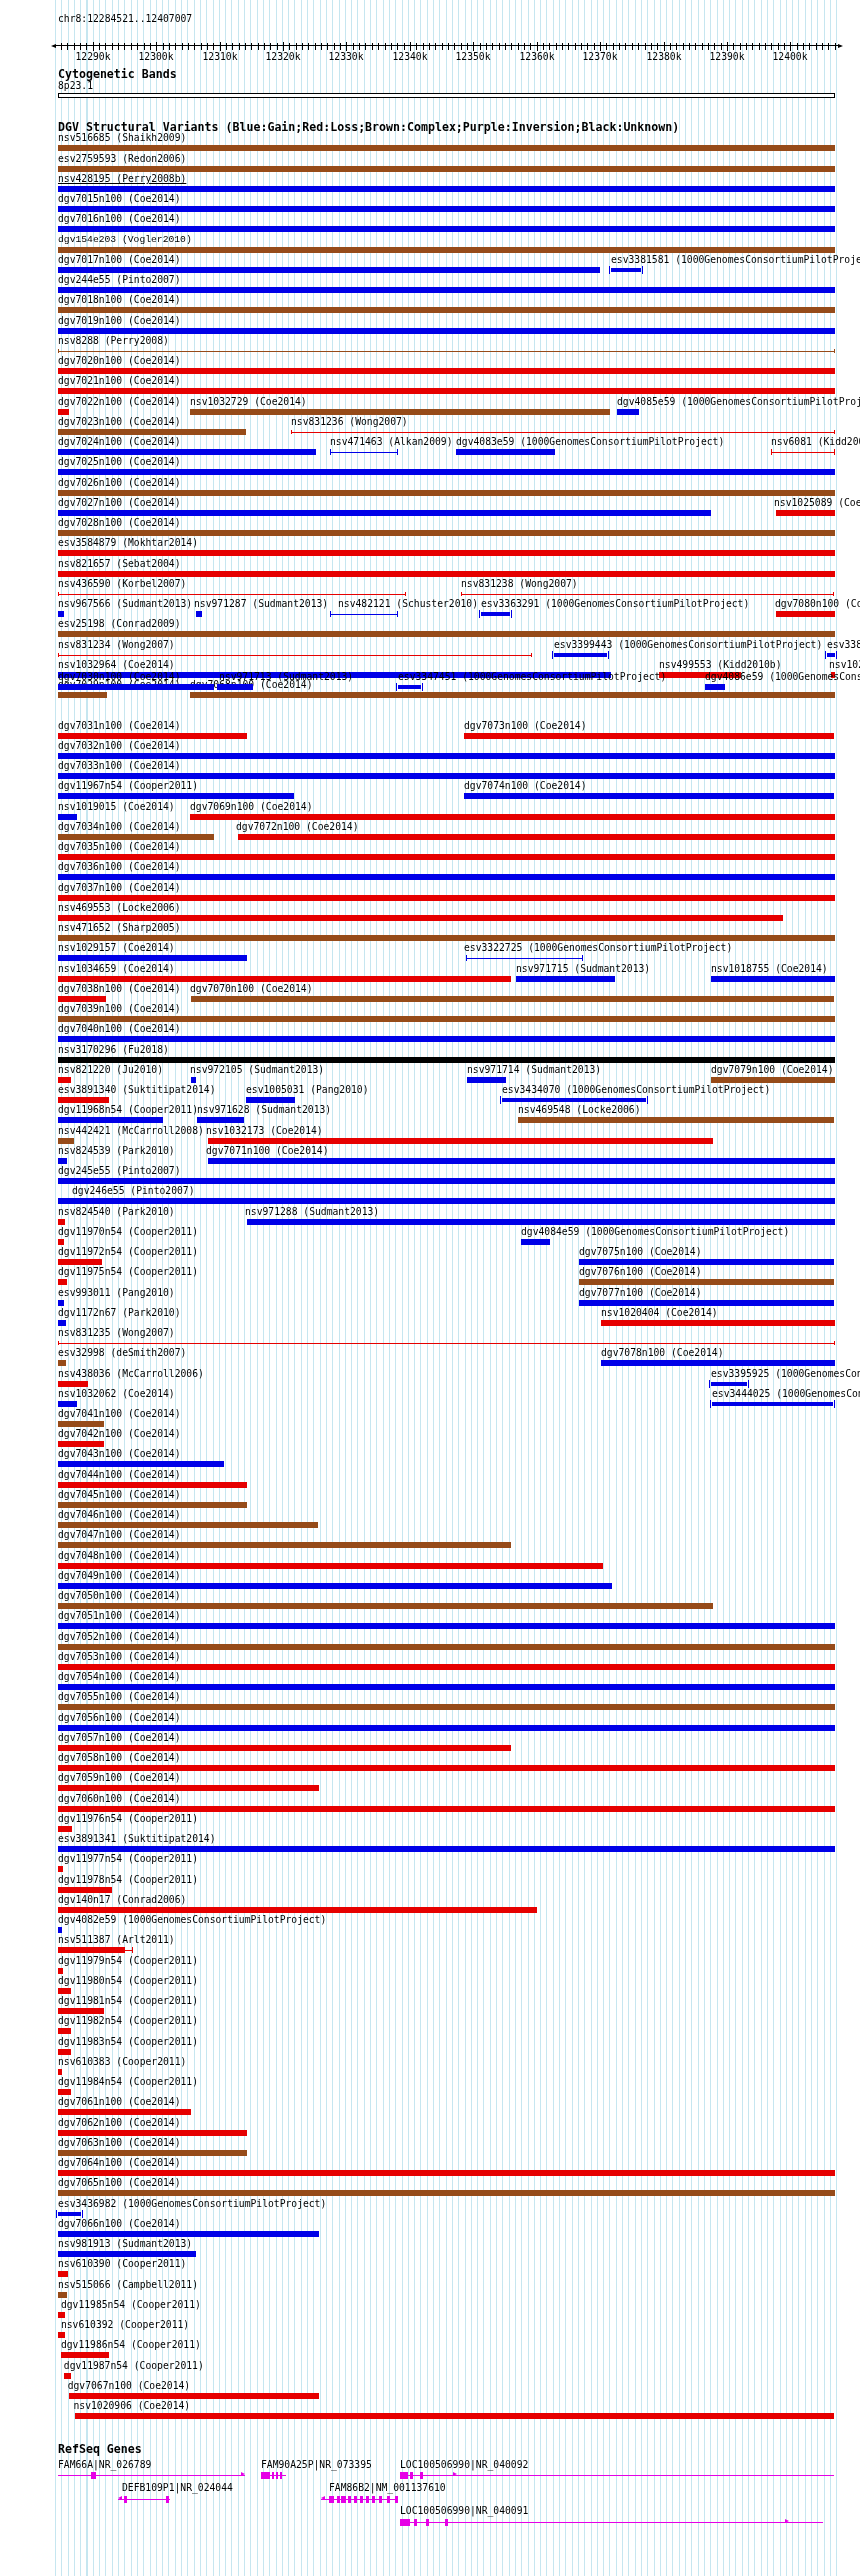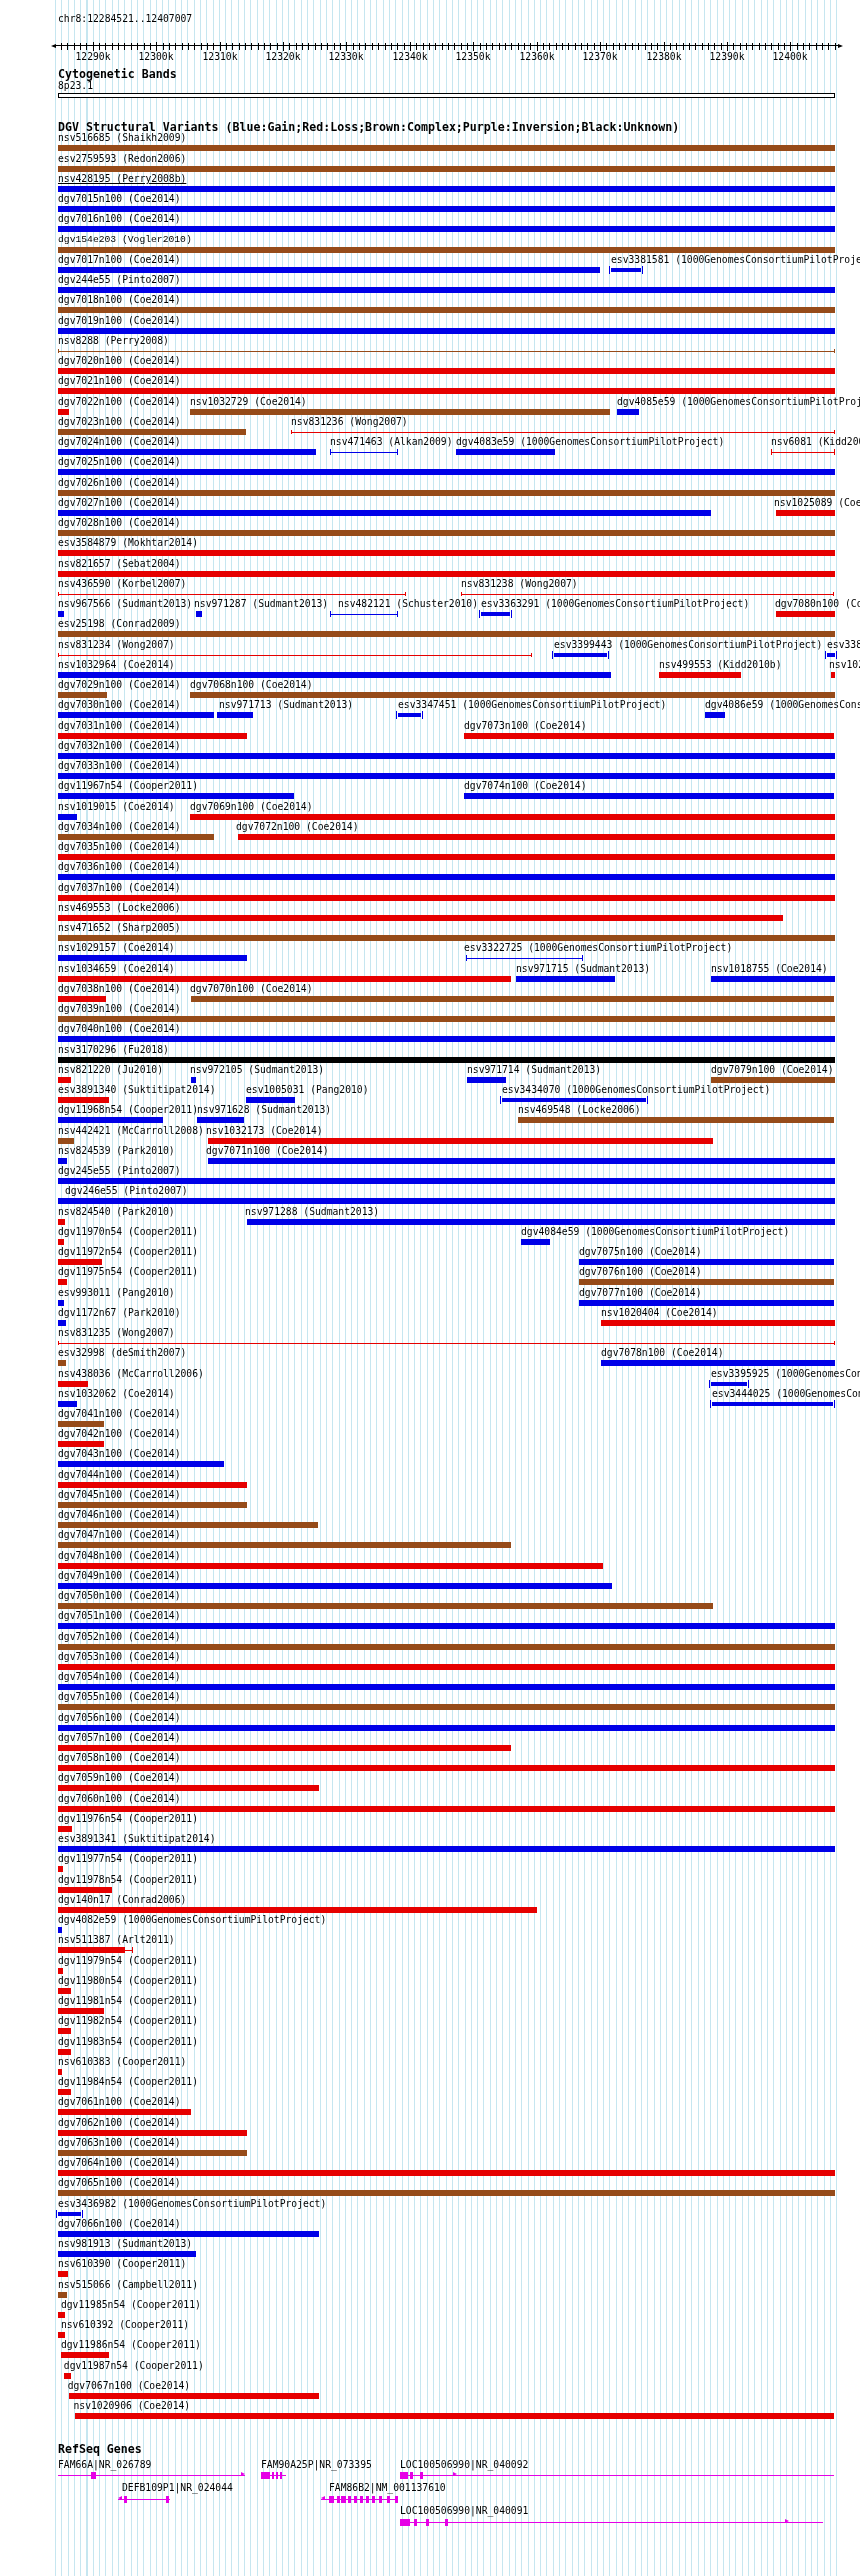--- a/index.html
+++ b/index.html
@@ -337,21 +337,21 @@
         <div class="vbar" style="left: 601px; width: 82px; background: rgb(230, 0, 0); color: rgb(230, 0, 0);"></div>
         <span class="vlabel" style="left: 771px;">nsv1025088 (Coe2014)</span>
         <div class="vbar" style="left: 773px; width: 3.9px; background: rgb(230, 0, 0); color: rgb(230, 0, 0);"></div>
       </div>
       <div class="vrow" style="top: 680px;">
         <span class="vlabel" style="left: 0px;">dgv7029n100 (Coe2014)</span>
         <div class="vbar" style="left: 0px; width: 49px; background: rgb(150, 75, 25); color: rgb(150, 75, 25);"></div>
         <span class="vlabel" style="left: 132px;">dgv7068n100 (Coe2014)</span>
         <div class="vbar" style="left: 132px; width: 645px; background: rgb(150, 75, 25); color: rgb(150, 75, 25);"></div>
       </div>
-      <div class="vrow" style="top: 700px; text-decoration: underline;">
+      <div class="vrow" style="top: 672px; text-decoration: underline;">
         <span class="vlabel" style="left: 0px;">dgv7030n100 (Coe2014)</span>
         <div class="vbar" style="left: 0px; width: 156px; background: rgb(0, 0, 232); color: rgb(0, 0, 232);"></div>
         <span class="vlabel" style="left: 161px;">nsv971713 (Sudmant2013)</span>
         <div class="vbar" style="left: 159px; width: 36px; background: rgb(0, 0, 232); color: rgb(0, 0, 232);"></div>
         <span class="vlabel" style="left: 340px;">esv3347451 (1000GenomesConsortiumPilotProject)</span>
         <div class="vbar i" style="left: 340px; width: 23px; background: rgb(0, 0, 232); color: rgb(0, 0, 232);"></div>
         <span class="vlabel" style="left: 647px;">dgv4086e59 (1000GenomesConsortiumPilotProject)</span>
         <div class="vbar" style="left: 647px; width: 20.3px; background: rgb(0, 0, 232); color: rgb(0, 0, 232);"></div>
       </div>
       <div class="vrow" style="top: 721px;">
@@ -474,21 +474,21 @@
         <span class="vlabel" style="left: 0px;">nsv824539 (Park2010)</span>
         <div class="vbar" style="left: 0px; width: 8.7px; background: rgb(0, 0, 232); color: rgb(0, 0, 232);"></div>
         <span class="vlabel" style="left: 148px;">dgv7071n100 (Coe2014)</span>
         <div class="vbar" style="left: 150px; width: 627px; background: rgb(0, 0, 232); color: rgb(0, 0, 232);"></div>
       </div>
       <div class="vrow" style="top: 1166px;">
         <span class="vlabel" style="left: 0px;">dgv245e55 (Pinto2007)</span>
         <div class="vbar" style="left: 0px; width: 777px; background: rgb(0, 0, 232); color: rgb(0, 0, 232);"></div>
       </div>
       <div class="vrow" style="top: 1186px;">
-        <span class="vlabel" style="left: 7px; text-align: center;">dgv246e55 (Pinto2007)</span>
+        <span class="vlabel" style="left: 14px; text-align: center;">dgv246e55 (Pinto2007)</span>
         <div class="vbar" style="left: 0px; width: 777px; background: rgb(0, 0, 232); color: rgb(0, 0, 232);"></div>
       </div>
       <div class="vrow" style="top: 1207px;">
         <span class="vlabel" style="left: 0px;">nsv824540 (Park2010)</span>
         <div class="vbar" style="left: 0px; width: 6.8px; background: rgb(230, 0, 0); color: rgb(230, 0, 0);"></div>
         <span class="vlabel" style="left: 187px;">nsv971288 (Sudmant2013)</span>
         <div class="vbar" style="left: 189px; width: 588px; background: rgb(0, 0, 232); color: rgb(0, 0, 232);"></div>
       </div>
       <div class="vrow" style="top: 1227px;">
         <span class="vlabel" style="left: 0px;">dgv11970n54 (Cooper2011)</span>

